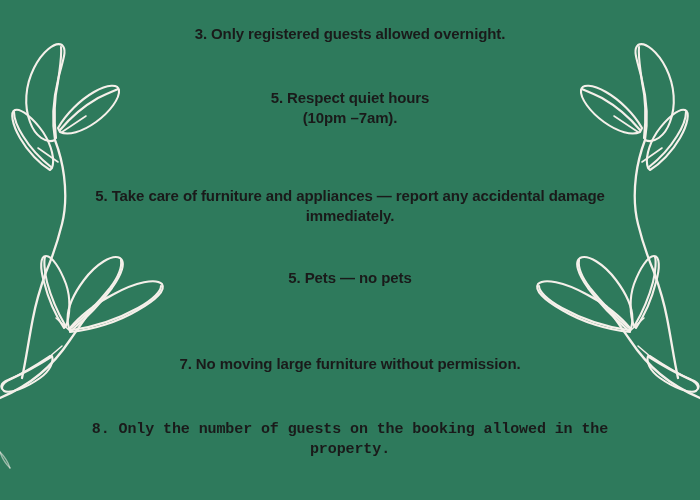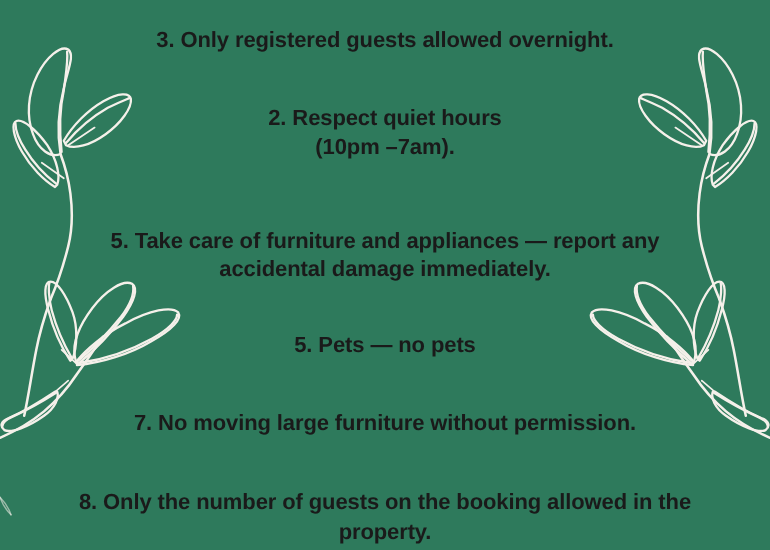--- a/index.html
+++ b/index.html
@@ -35,33 +35,33 @@
     top: 0;
     width: 700px;
     height: 500px;
     box-sizing: border-box;
     padding: 24px 62px 0 62px;
     text-align: center;
     color: #1A1A1A;
     z-index: 5;
   }
   .rule {
-    font-size: 20px;
+    font-size: 15px;
     font-weight: 700;
     line-height: 1.33;
     letter-spacing: -0.1px;
     color: #1A1A1A;
     white-space: pre-line;
   }
   .gap-1   { margin-top: 0px; }
   .gap-2   { margin-top: 44px; }
   .gap-3   { margin-top: 58px; }
   .gap-4   { margin-top: 42px; }
-  .gap-5   { margin-top: 44px; }
-  .gap-6   { margin-top: 46px; }
+  .gap-5   { margin-top: 66px; }
+  .gap-6   { margin-top: 46px; font-family: Liberation Mono, monospace; }
   .gap-7   { margin-top: 45px; }
 </style>
 </head>
 <body>
 
 <div id="poster">
 
   <svg class="botanical" viewBox="0 0 700 500" xmlns="http://www.w3.org/2000/svg">
     <g fill="none" stroke="#F5F0EA" stroke-width="2.1" stroke-linecap="round" stroke-linejoin="round">
 
@@ -136,21 +136,21 @@
       <path d="M51,357 C40,364 24,373 11,379 C4,382 2,385 2,388"></path>
       <path d="M70,331 L56,318" stroke-width="1.5"></path>
       <path d="M48,358 L62,346" stroke-width="1.5"></path>
     </g>
   </svg>
 
   <div id="rules">
 
     <div class="rule gap-1">3. Only registered guests allowed overnight.</div>
 
-    <div class="rule gap-2">2. Respect quiet hours
+    <div class="rule gap-2">5. Respect quiet hours
 (10pm –7am).</div>
 
     <div class="rule gap-3">5. Take care of furniture and appliances — report any accidental damage immediately.</div>
 
     <div class="rule gap-4">5. Pets — no pets</div>
 
     <div class="rule gap-5">7. No moving large furniture without permission.</div>
 
     <div class="rule gap-6">8. Only the number of guests on the booking allowed in the property.</div>
 

